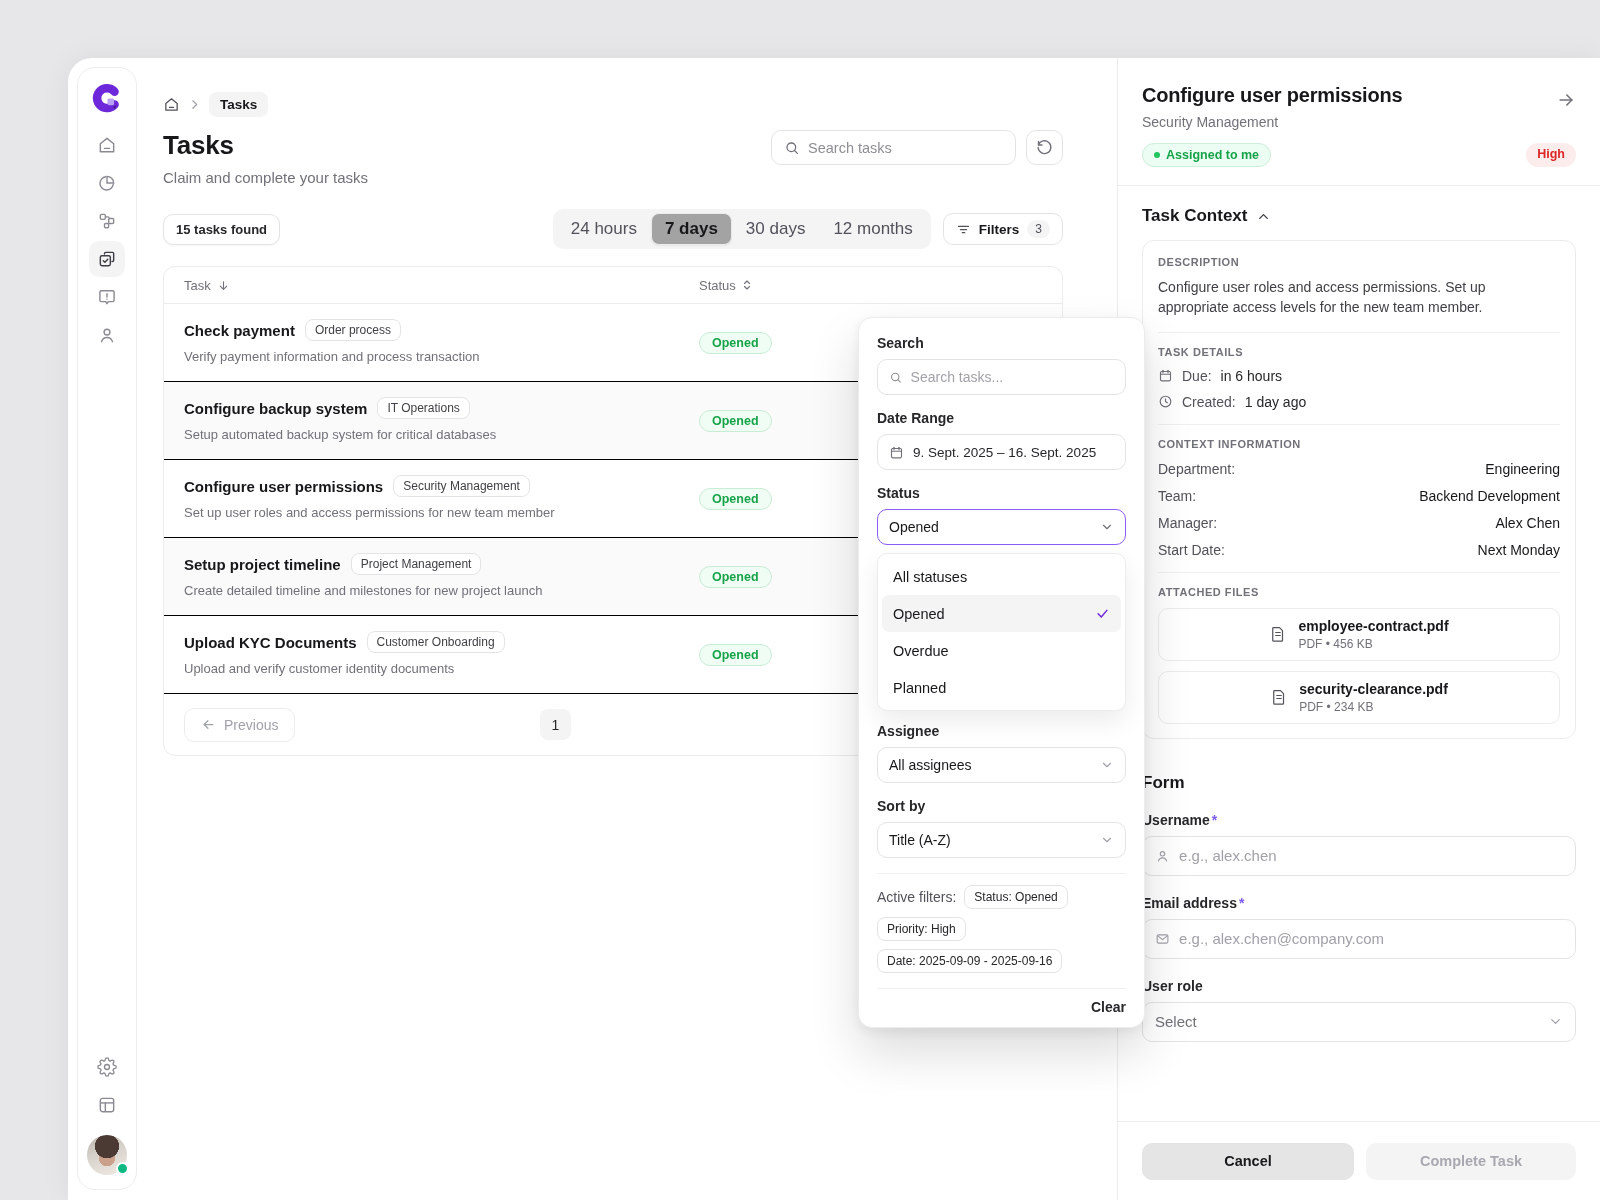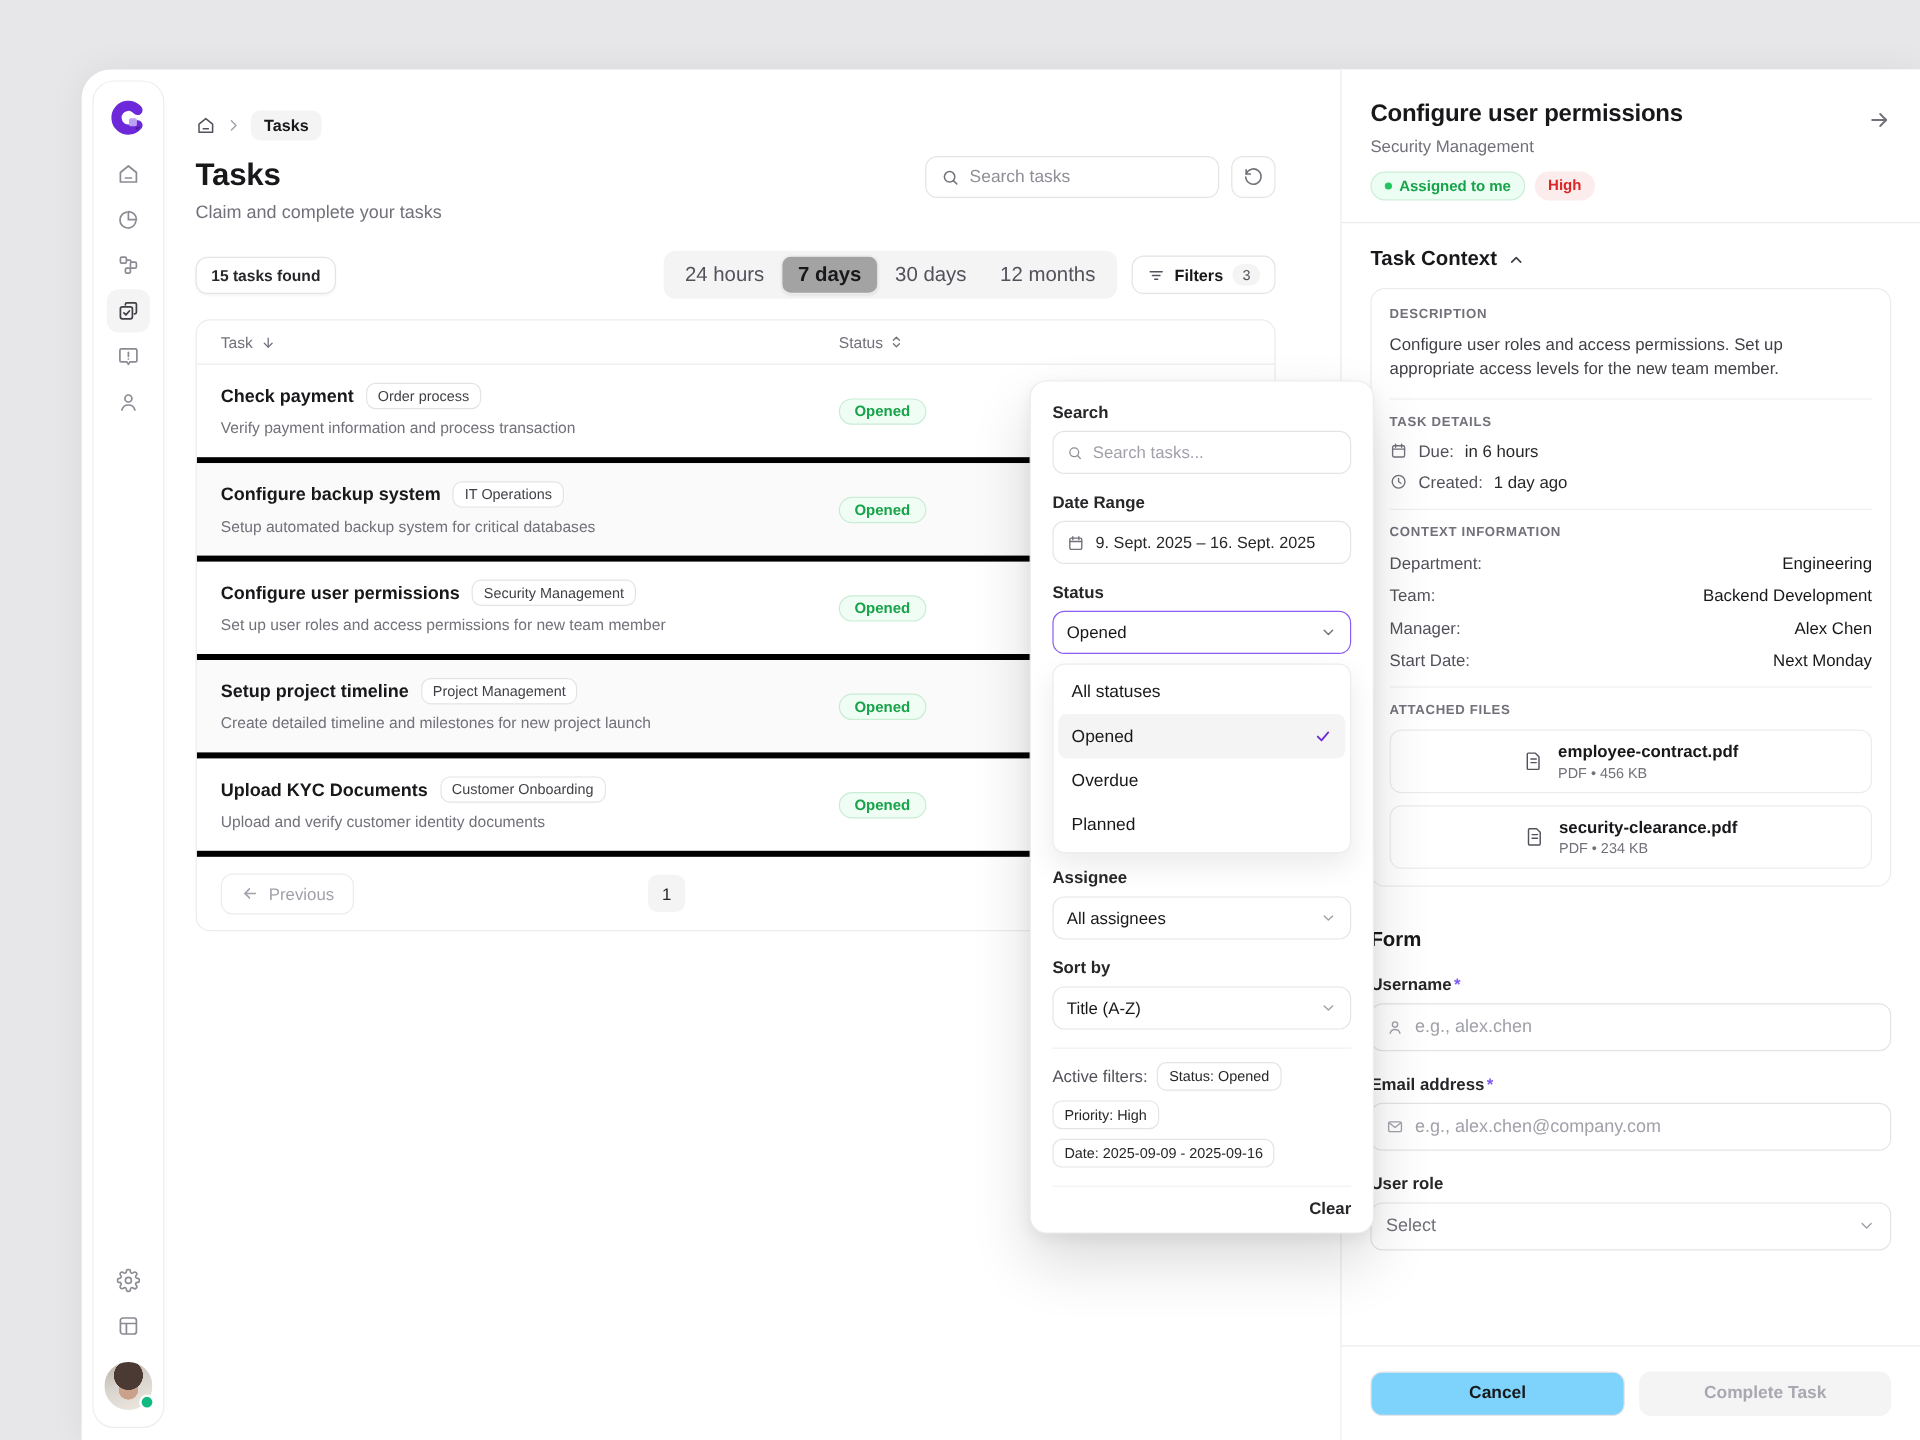--- a/index.html
+++ b/index.html
@@ -59,21 +59,21 @@
     padding:6px 12px; background:#fff; cursor:pointer; }
   .filters-btn .lbl { font-size:13.5px; font-weight:700; color:#18181b; }
   .filters-count { background:#f4f4f5; border-radius:999px; font-size:12px; color:#52525b; padding:2px 8px; }
 
   
   .task-table { margin-top:17px; border:1px solid #ececef; border-radius:12px; background:#fff; overflow:hidden; }
   .thead { position:relative; height:37px; display:flex; align-items:center; border-bottom:1px solid #ececef;
     color:#71717a; font-size:13px; }
   .th-task { display:flex; align-items:center; gap:6px; padding-left:20px; }
   .th-status { position:absolute; left:535px; display:flex; align-items:center; gap:5px; }
-  .trow { position:relative; padding:15px 20px 17px; border-bottom:5px solid #000000; }
+  .trow { position:relative; padding:15px 20px 17px; border-bottom:1px solid #000000; }
   .trow:nth-child(odd) { background:#fafafa; }
   .trow-title-line { display:flex; align-items:center; gap:10px; }
   .trow-title { font-size:15px; font-weight:700; color:#18181b; }
   .tag-chip { border:1px solid #e4e4e7; border-radius:8px; padding:3px 9px; font-size:12px; color:#3f3f46; background:#fff; }
   .trow-desc { font-size:13px; color:#71717a; margin-top:8px; }
   .status-badge { position:absolute; left:535px; top:50%; transform:translateY(-50%);
     background:#f0fdf4; border:1px solid #c9ecd5; color:#17a34a; font-size:12.5px; font-weight:600;
     padding:3px 12px; border-radius:999px; }
   .pagination { position:relative; height:61px; display:flex; align-items:center; padding:0 20px; }
   .prev-btn { display:flex; align-items:center; gap:8px; border:1px solid #ececef; border-radius:10px;
@@ -107,21 +107,21 @@
   .f-chip { border:1px solid #e4e4e7; border-radius:8px; padding:4px 9px; font-size:12px; color:#27272a; background:#fff; }
   .clear-row { display:flex; justify-content:flex-end; padding-top:10px; }
   .clear-link { font-size:14px; font-weight:600; color:#27272a; cursor:pointer; }
 
   
   .right-panel { position:absolute; left:1049px; top:0; right:0; bottom:0; border-left:1px solid #ececef;
     padding:26px 24px 0; background:#fff; }
   .rp-header-row { display:flex; justify-content:space-between; align-items:flex-start; }
   .rp-title { font-size:20px; font-weight:700; letter-spacing:-.2px; }
   .rp-subtitle { font-size:14px; color:#71717a; margin-top:7px; }
-  .rp-badges { display:flex; gap:8px; margin-top:13px; }
+  .rp-badges { display:flex; gap:8px; margin-top:13px;justify-content:space-between; }
   .badge-green { display:flex; align-items:center; gap:6px; background:#ecfdf3; border:1px solid #cdeed8;
     color:#17a34a; font-size:12.5px; font-weight:600; padding:4px 11px; border-radius:999px; }
   .badge-green .dot { width:6px; height:6px; border-radius:50%; background:#22c55e; }
   .badge-red { background:#fdecec; color:#dc2626; font-size:12.5px; font-weight:600; padding:4px 11px; border-radius:999px; }
   .rp-divider { border-top:1px solid #ececef; margin:18px -24px 0; }
   .rp-section-title { display:flex; align-items:center; gap:8px; font-size:17px; font-weight:700; margin-top:20px; cursor:pointer; }
 
   .context-card { margin-top:14px; border:1px solid #ececef; border-radius:12px; padding:15px 15px 14px; }
   .cc-label { font-size:11px; font-weight:700; color:#71717a; letter-spacing:.05em; }
   .cc-desc { font-size:14px; color:#3f3f46; line-height:1.45; margin-top:9px; }
@@ -141,21 +141,21 @@
   .req { color:#7c5cf0; margin-left:2px; }
   .form-input { height:40px; border:1px solid #e4e4e7; border-radius:10px; display:flex; align-items:center;
     gap:9px; padding:0 12px; color:#8e8e96; background:#fff; }
   .form-input input { border:none; outline:none; width:100%; font-size:15px; font-family:inherit; }
   .form-input input::placeholder { color:#a1a1aa; }
   .form-select { height:40px; border:1px solid #e4e4e7; border-radius:10px; display:flex; align-items:center;
     justify-content:space-between; padding:0 12px; font-size:15px; color:#71717a; background:#fff; cursor:pointer; }
 
   .rp-footer { position:absolute; left:0; right:0; bottom:0; height:79px; border-top:1px solid #ececef;
     display:flex; align-items:center; gap:12px; padding:0 24px; background:#fff; }
-  .btn-cancel { flex:1; height:37px; border:1px solid #e4e4e7; border-radius:10px; background:#7dd3fc;
+  .btn-cancel { flex:1; height:37px; border:1px solid #e4e4e7; border-radius:10px; background:#e5e5e5;
     font-size:14.5px; font-weight:700; color:#18181b; font-family:inherit; cursor:pointer; }
   .btn-complete { flex:1; height:37px; border:none; border-radius:10px; background:#f4f4f5;
     font-size:14.5px; font-weight:700; color:#a8a8b0; font-family:inherit; }
 
   svg { display:block; }
 </style>
 </head>
 <body>
 
 <div id="screen">

